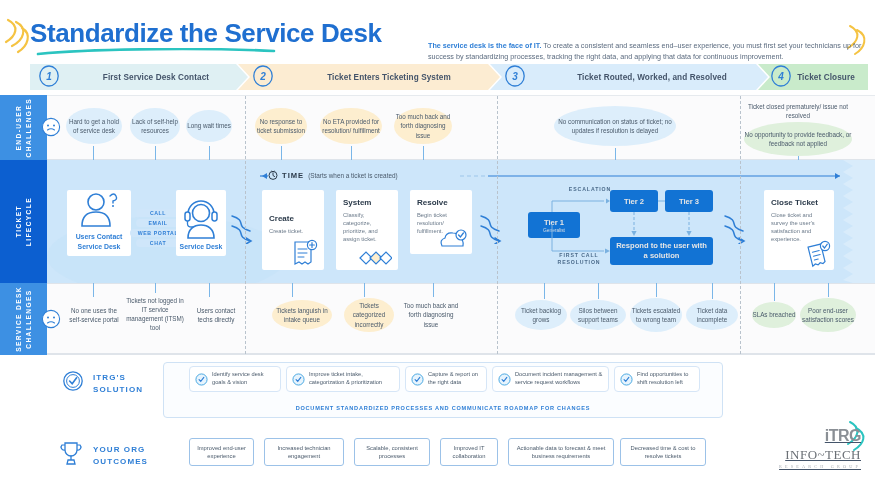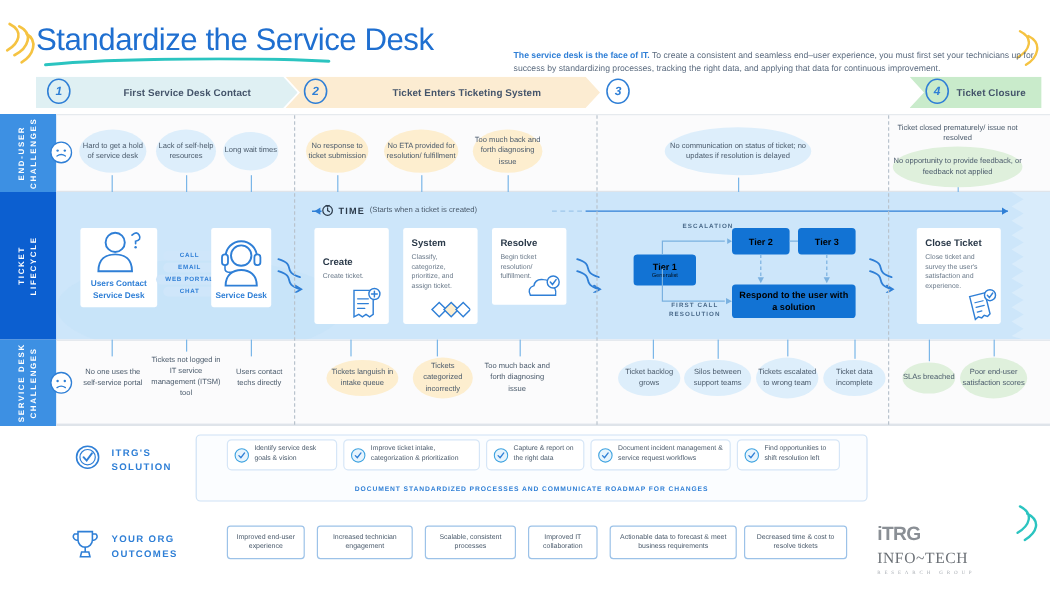--- a/index.html
+++ b/index.html
@@ -11,21 +11,21 @@
     color:#44546a;
   }
   .stage { position:absolute; left:0; top:0; width:875px; height:492px; }
 
   
   .squiggle { position:absolute; pointer-events:none; }
 
   
   #title {
     position:absolute; left:30px; top:18px;
-    font-size:26px; font-weight:normal; color:#1f6fd0;
+    font-size:26px; font-weight:bold; color:#1f6fd0;
     letter-spacing:-0.4px; white-space:nowrap;
   }
   #title-underline {
     position:absolute; left:36px; top:48px; width:240px; height:8px;
   }
   #intro {
     position:absolute; left:428px; top:26px; width:440px;
     font-size:7.2px; line-height:1.55; color:#5b6b7f;margin-top:14px;
   }
   #intro b { color:#2f7fd6; }
@@ -102,21 +102,21 @@
     position:absolute; height:8px; border-radius:5px; background:#cfe6fa;
     display:flex; align-items:center; justify-content:center;
     font-size:5.2px; font-weight:bold; color:#2f7fd6; letter-spacing:0.6px;
   }
 
   #time-label { position:absolute; display:flex; align-items:center; gap:4px;justify-content:space-between; }
   #time-label .tw { font-size:7.6px; font-weight:bold; color:#2b3a4a; letter-spacing:1px; }
   #time-label .tn { font-size:6.4px; color:#4a5a6b; }
 
   .tierbox {
-    position:absolute; background:#1273d4; border-radius:3px; color:#000000;
+    position:absolute; background:#1273d4; border-radius:3px; color:#e5e5e5;
     display:flex; flex-direction:column; align-items:center; justify-content:center;
     text-align:center;
   }
   .tierbox .tt { font-size:7.6px; font-weight:bold; }
   .tierbox .ts { font-size:4.8px; opacity:.9; margin-top:1px; }
   .tierbox.wide .tt { font-size:7.6px; line-height:1.35; }
 
   .flowlabel {
     position:absolute; font-size:5.2px; font-weight:bold; letter-spacing:0.9px;
     color:#4a6a8a; text-align:center;
@@ -142,21 +142,21 @@
 
   
   .outchip {
     position:absolute; top:438px; height:28px; background:#fff;
     border:1px solid #9cc2e8; border-radius:3px;
     display:flex; align-items:center; justify-content:center; text-align:center;
     font-size:5.8px; line-height:1.4; color:#4a5a6b; padding:0 4px;
   }
 
   
-  #brand { position:absolute; right:14px; top:437px; width:130px; text-align:left; }
+  #brand { position:absolute; right:14px; top:427px; width:130px; text-align:right;text-decoration:underline; }
   #brand-itrg { font-size:16px; font-weight:bold; color:#8a8f95; letter-spacing:-0.5px; }
   #brand-name { font-size:13px; color:#6b7076; font-family:"Liberation Serif", serif; letter-spacing:0.5px; margin-top:2px; }
   #brand-sub { font-size:4.2px; color:#a8adb3; letter-spacing:3.2px; margin-top:1px; font-family:"Liberation Serif", serif; }
 </style>
 </head>
 <body>
 
 <div class="stage">
 
   <svg class="squiggle" style="left:2px;top:16px;" width="34" height="44" viewBox="0 0 34 44">
@@ -198,20 +198,26 @@
       </svg>
       <div class="ptxt" style="position:relative;margin-left:40px;">Ticket Enters Ticketing System</div>
     </div>
     <div class="phase-num" style="left:222px;">
       <svg class="circ" width="22" height="22" viewBox="0 0 22 22">
           <ellipse cx="11" cy="11" rx="9.2" ry="10" stroke="#2f7fd6" stroke-width="1.3" fill="none"></ellipse>
         </svg>
       <span>2</span>
     </div>
 
+    <div class="phase" style="left:460px;width:278px;">
+      <svg width="278" height="26" viewBox="0 0 278 26" preserveAspectRatio="none" style="position:absolute;left:0;top:0;">
+        <path d="M0 0 H266 L278 13 L266 26 H0 L12 13 Z" fill="#d9ecfb"></path>
+      </svg>
+      <div class="ptxt" style="position:relative;margin-left:46px;">Ticket Routed, Worked, and Resolved</div>
+    </div>
     <div class="phase-num" style="left:474px;">
       <svg class="circ" width="22" height="22" viewBox="0 0 22 22">
           <ellipse cx="11" cy="11" rx="9.2" ry="10" stroke="#2f7fd6" stroke-width="1.3" fill="none"></ellipse>
         </svg>
       <span>3</span>
     </div>
 
     <div class="phase" style="left:728px;width:110px;">
       <svg width="110" height="26" viewBox="0 0 110 26" preserveAspectRatio="none" style="position:absolute;left:0;top:0;">
         <path d="M0 0 H110 V26 H0 L12 13 Z" fill="#c9ebcb"></path>

